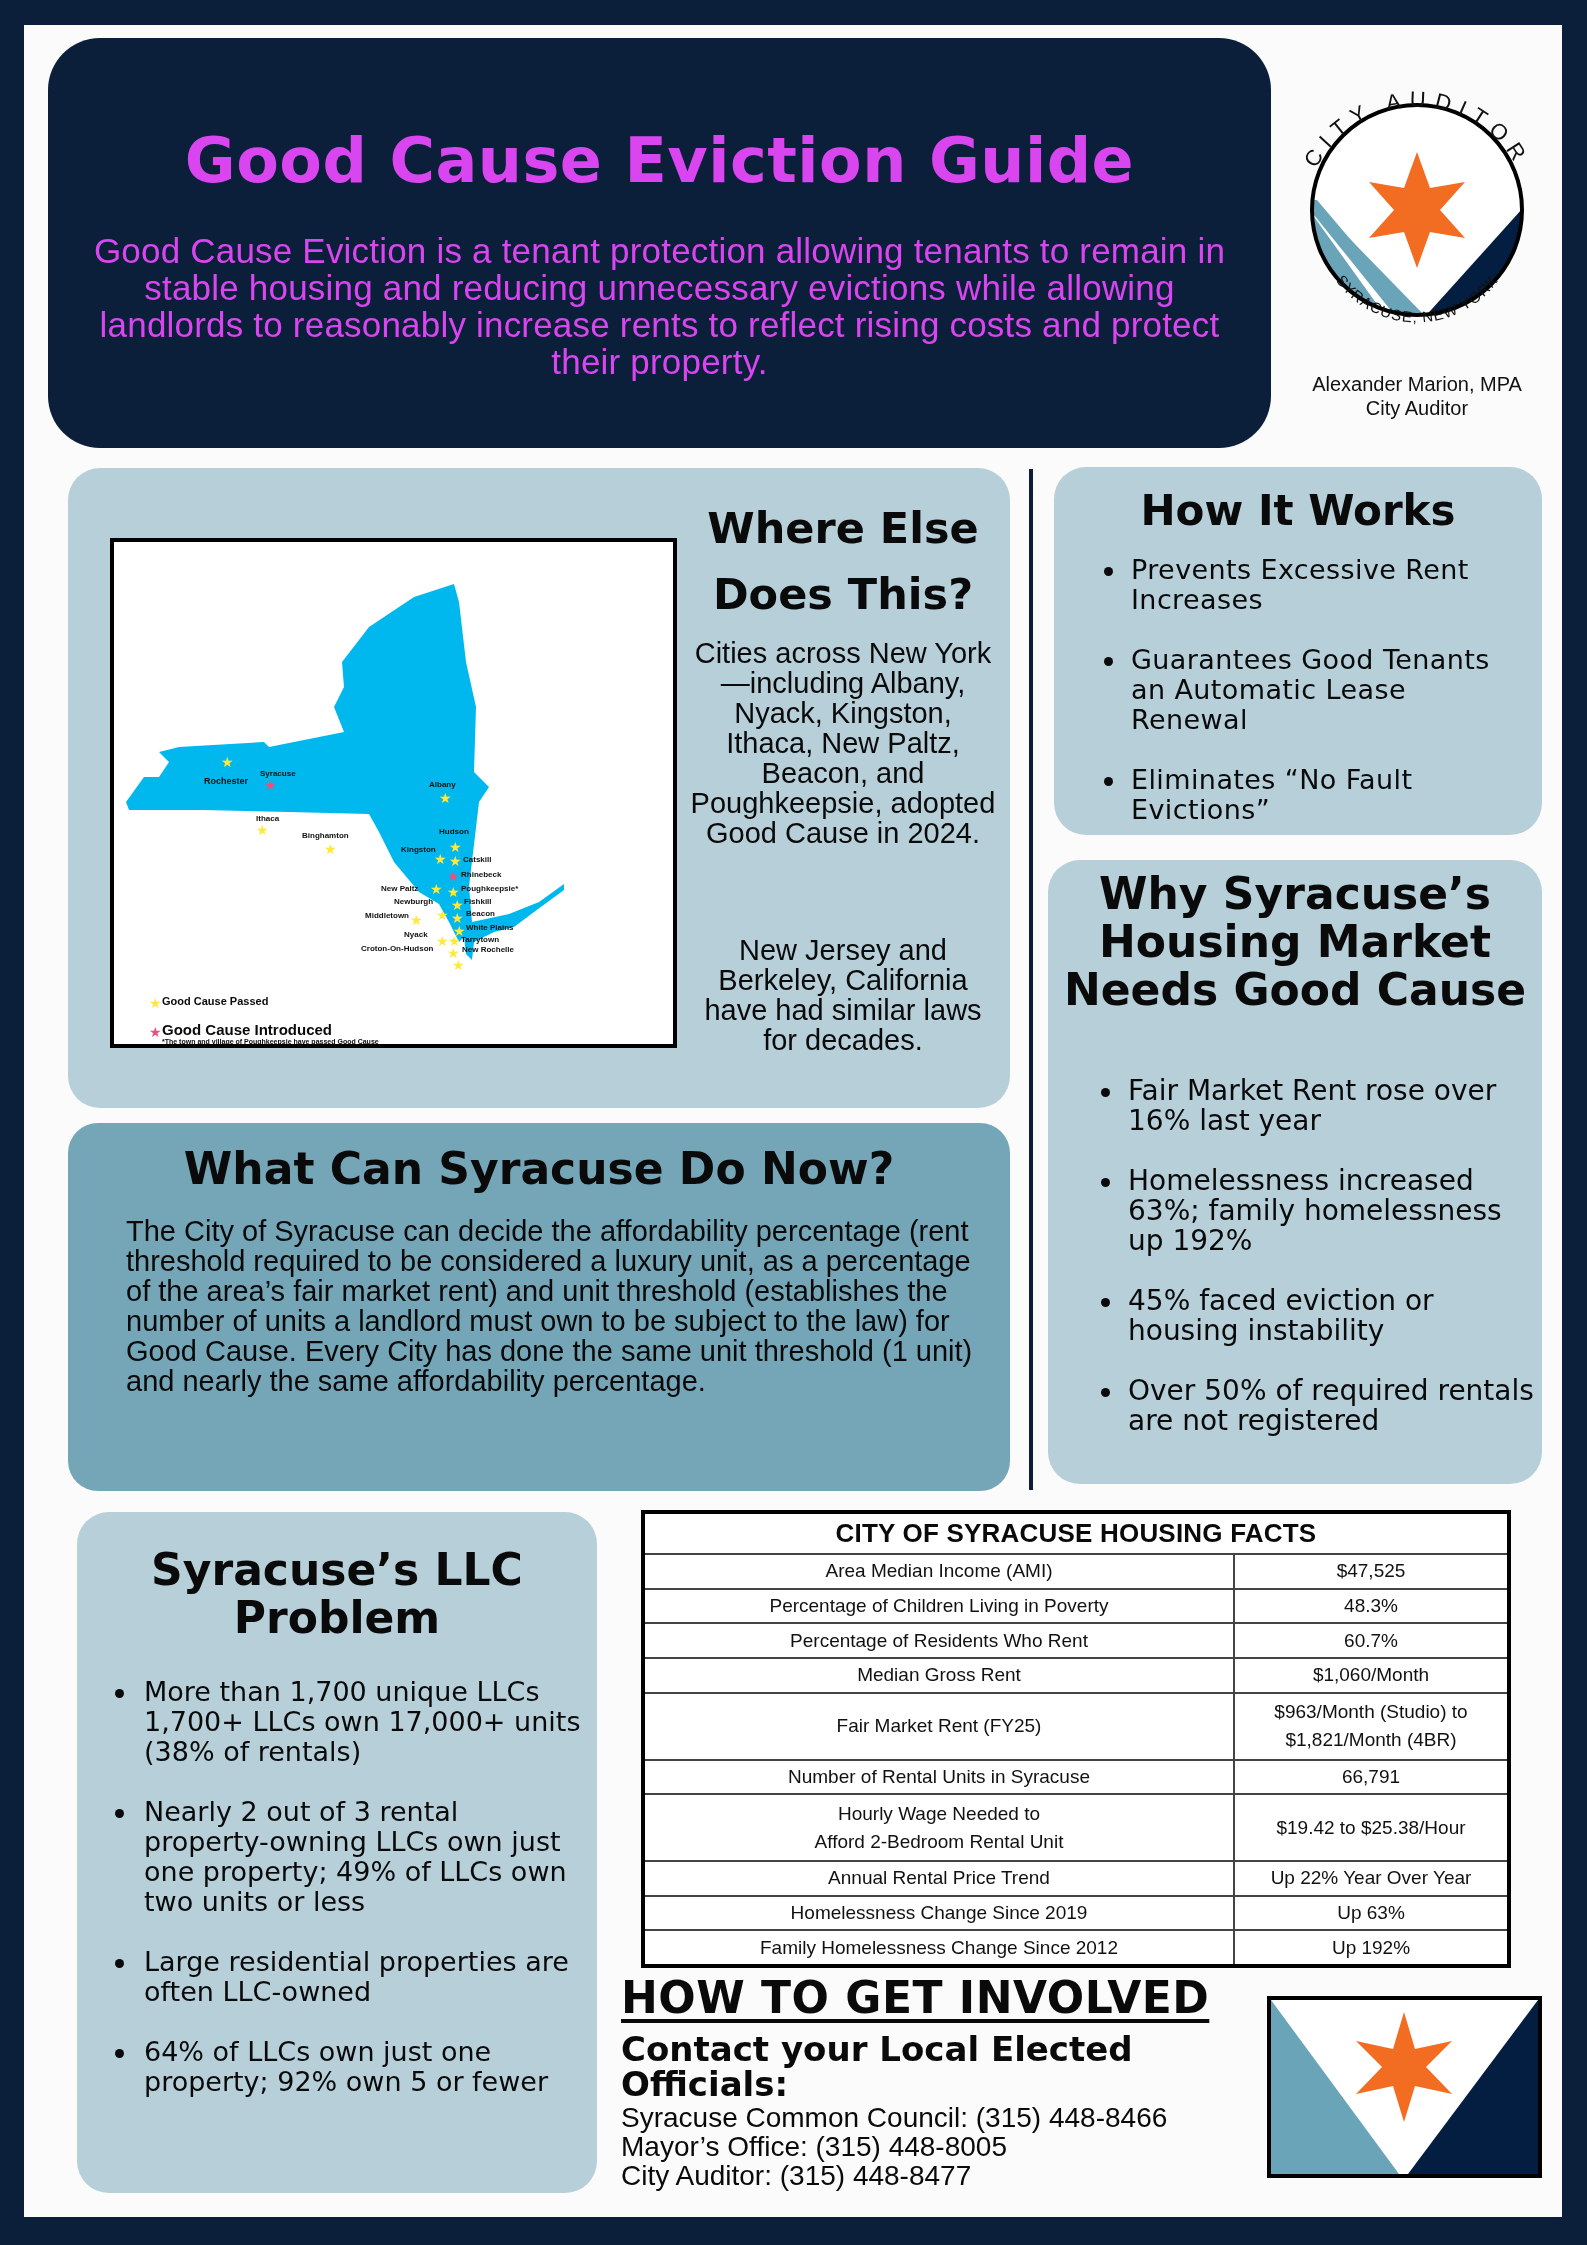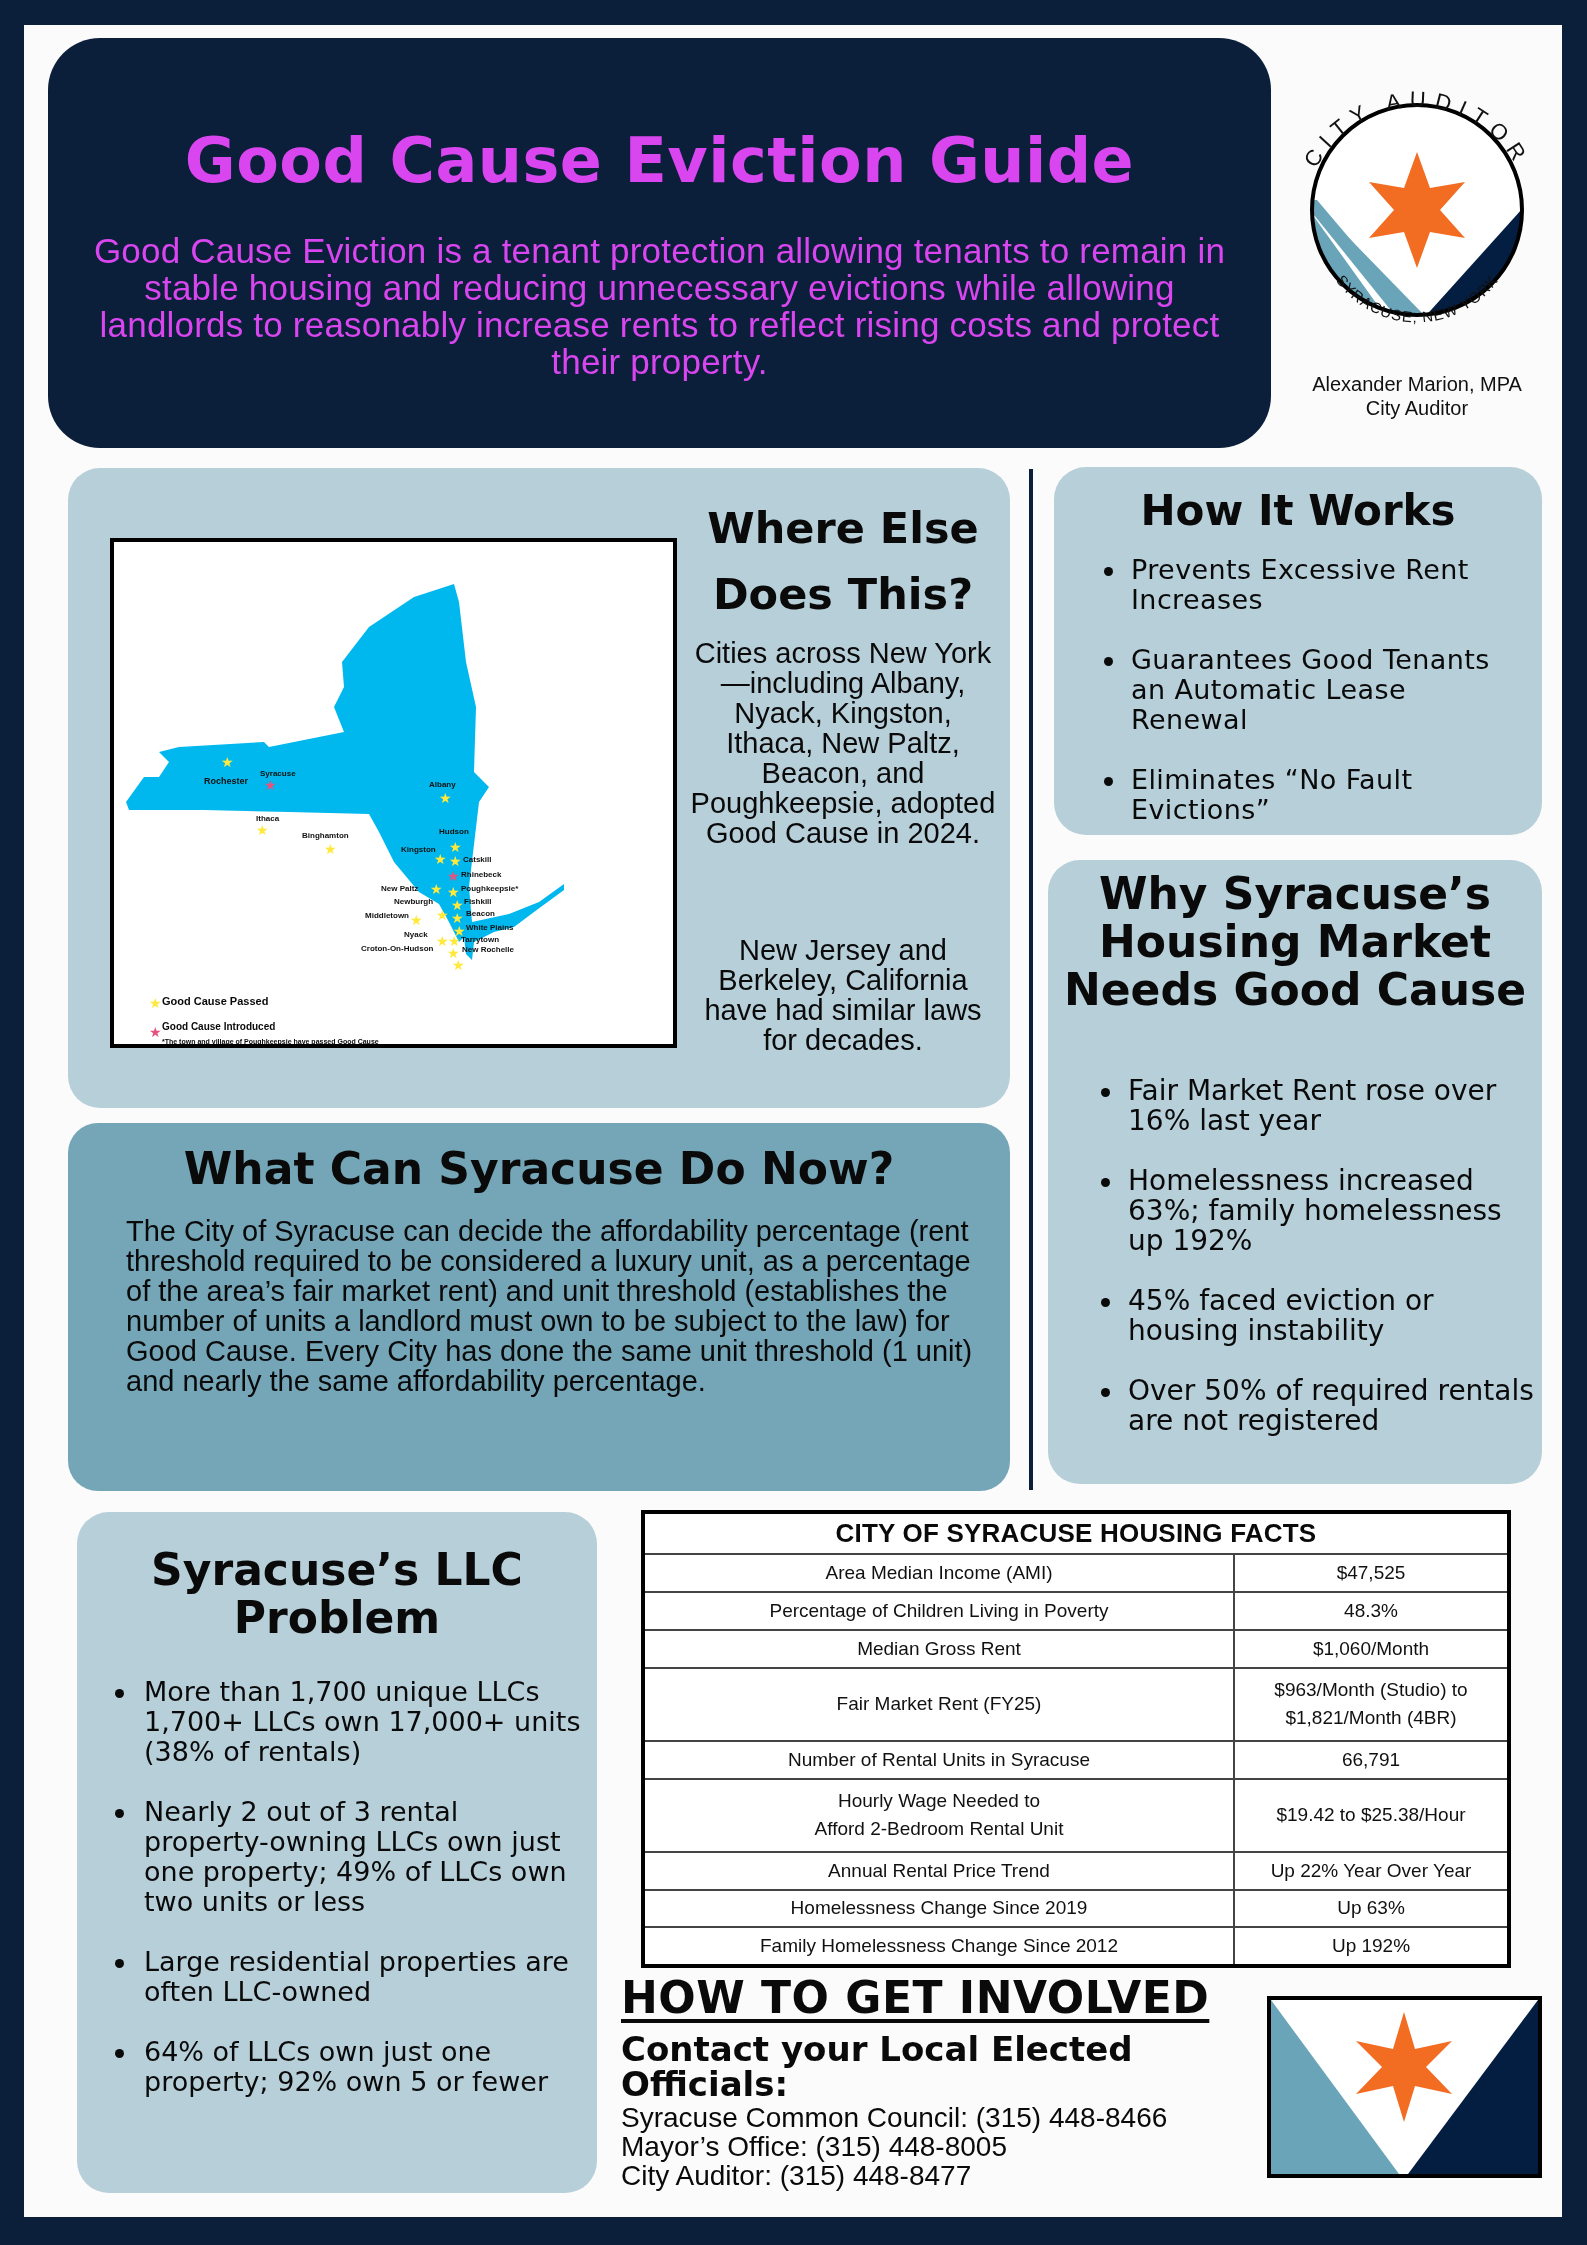--- a/index.html
+++ b/index.html
@@ -152,21 +152,21 @@
       <text x="352" y="388">White Plains</text>
       <text x="290" y="395">Nyack</text>
       <text x="347" y="400">Tarrytown</text>
       <text x="247" y="409">Croton-On-Hudson</text>
       <text x="348" y="410">New Rochelle</text>
     </g>
     <text x="35" y="466" font-size="14" fill="#ffe93b">★</text>
     <text x="35" y="495" font-size="14" fill="#e5537f">★</text>
   </svg>
   <div class="abs" style="left:48px;top:453px;font-family:'Liberation Sans',sans-serif;font-weight:bold;font-size:11px;">Good Cause Passed</div>
-  <div class="abs" style="left:48px;top:479px;font-family:'Liberation Sans',sans-serif;font-weight:bold;font-size:10px;">Good Cause Introduced</div>
+  <div class="abs" style="left:48px;top:479px;font-family:'Liberation Sans',sans-serif;font-weight:bold;font-size:15px;">Good Cause Introduced</div>
   <div class="abs" style="left:48px;top:496px;font-family:'Liberation Sans',sans-serif;font-weight:bold;font-size:7px;white-space:nowrap;">*The town and village of Poughkeepsie have passed Good Cause</div>
 </div>
 <div class="abs where-title">
   <div>Where Else</div>
   <div>Does This?</div>
 </div>
 <div class="abs where-text">Cities across New York—including Albany, Nyack, Kingston, Ithaca, New Paltz, Beacon, and Poughkeepsie, adopted Good Cause in 2024.</div>
 <div class="abs where-text2">New Jersey and Berkeley, California have had similar laws for decades.</div>
 
 <div class="abs divider"></div>
@@ -209,20 +209,24 @@
         </tr>
     <tr>
           <td class="c1">Area Median Income (AMI)</td>
           <td>$47,525</td>
         </tr>
     <tr>
           <td class="c1">Percentage of Children Living in Poverty</td>
           <td>48.3%</td>
         </tr>
     <tr>
+          <td class="c1">Percentage of Residents Who Rent</td>
+          <td>60.7%</td>
+        </tr>
+    <tr>
           <td class="c1">Median Gross Rent</td>
           <td>$1,060/Month</td>
         </tr>
     <tr>
           <td class="c1">Fair Market Rent (FY25)</td>
           <td>
             <div>$963/Month (Studio) to</div>
             <div>$1,821/Month (4BR)</div>
           </td>
         </tr>

